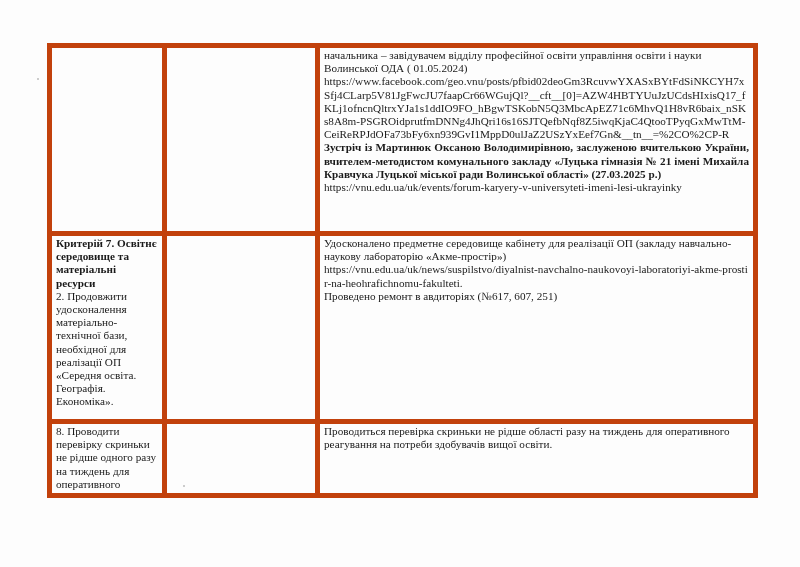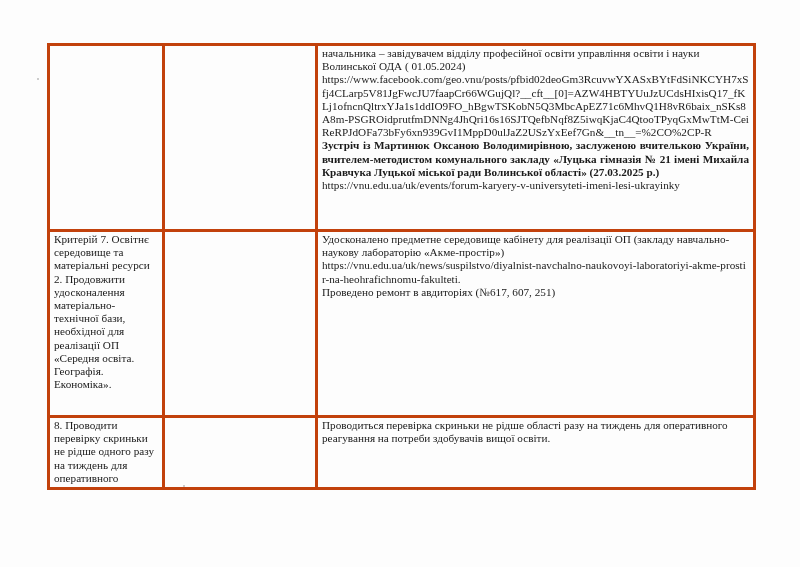--- a/index.html
+++ b/index.html
@@ -23,35 +23,35 @@
     }
     table.doc-table {
       position: absolute;
       left: 47px;
       top: 43px;
       width: 706px;
       border-collapse: collapse;
       table-layout: fixed;
     }
     table.doc-table td {
-      border: 3px solid #c2410c;
+      border: 5px solid #c2410c;
       vertical-align: top;
       padding: 1px 4px 2px 4px;
       font-size: 11.2px;
       line-height: 13.2px;
     }
     col.c1 { width: 115px; }
     col.c2 { width: 153px; }
     col.c3 { width: 438px; }
 
     .row1 td { height: 180px; }
     .row2 td { height: 180px; }
     .row3 td { height: 63px; }
 
-    .bold { font-weight: normal; }
+    .bold { font-weight: bold; }
     .link {
       color: #1a1a1a;
       word-break: break-all;
     }
     .justify { text-align: justify; font-weight: bold; }
     .block { display: block; }
     .speck {
       position: absolute;
       width: 2px; height: 2px;
       background: #bbb;

